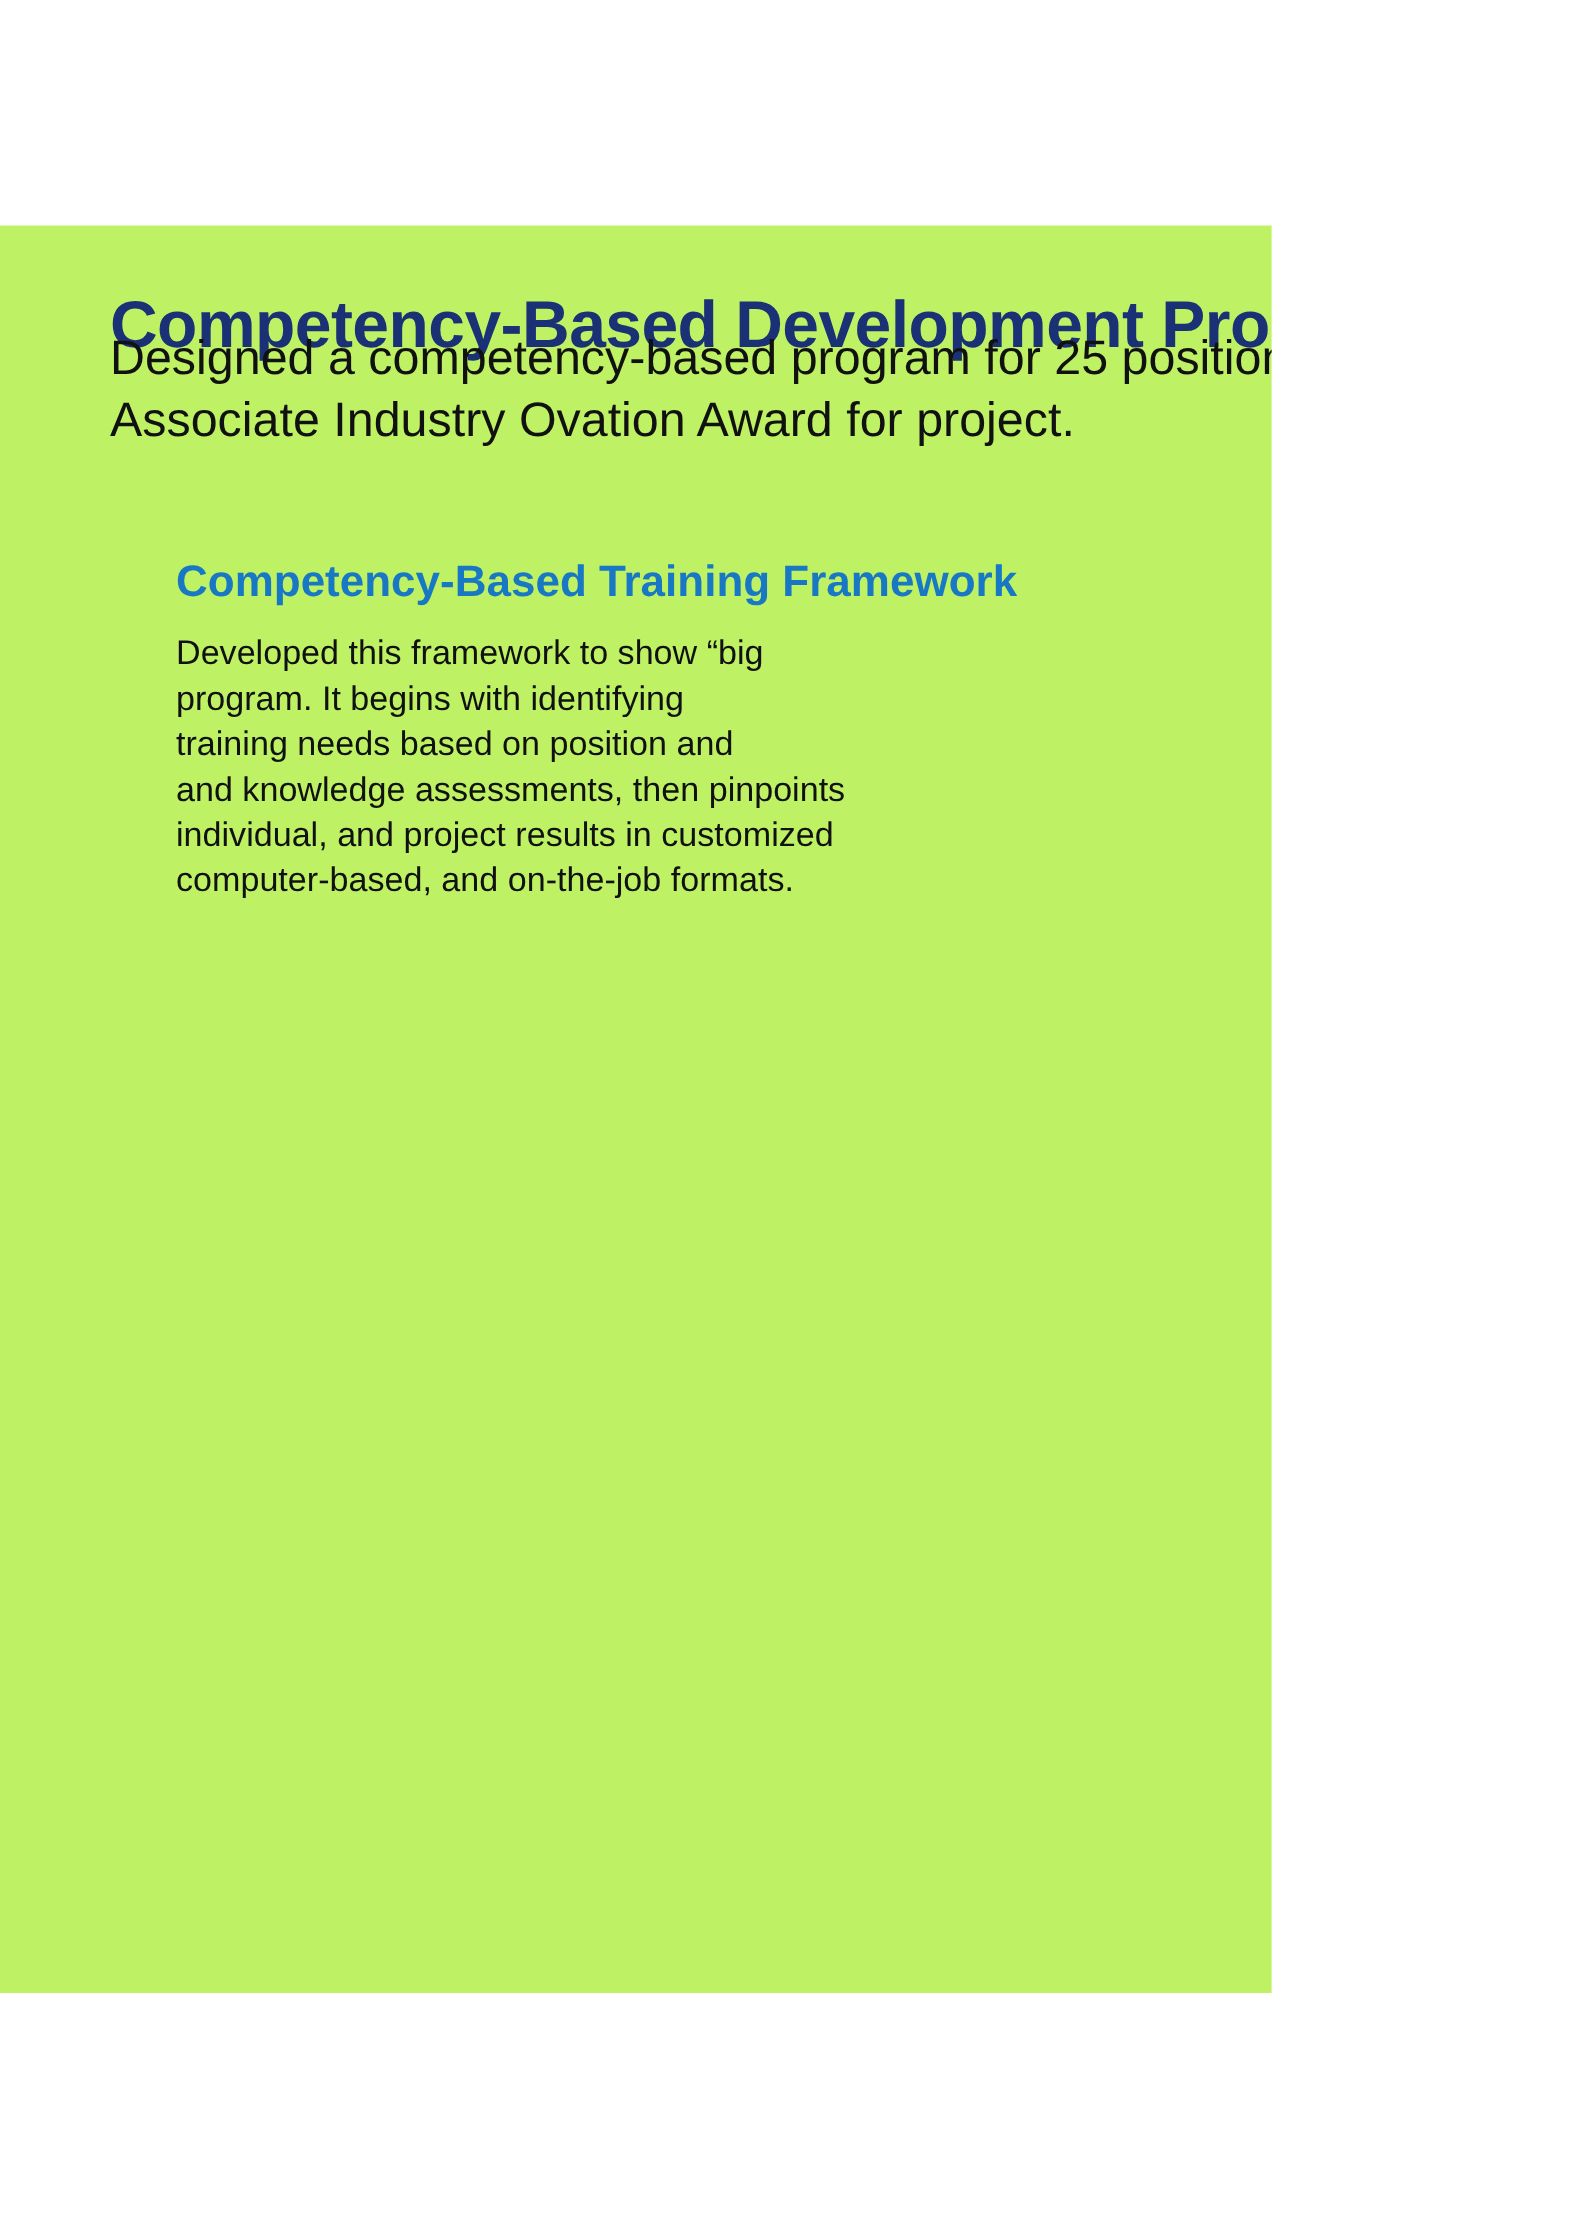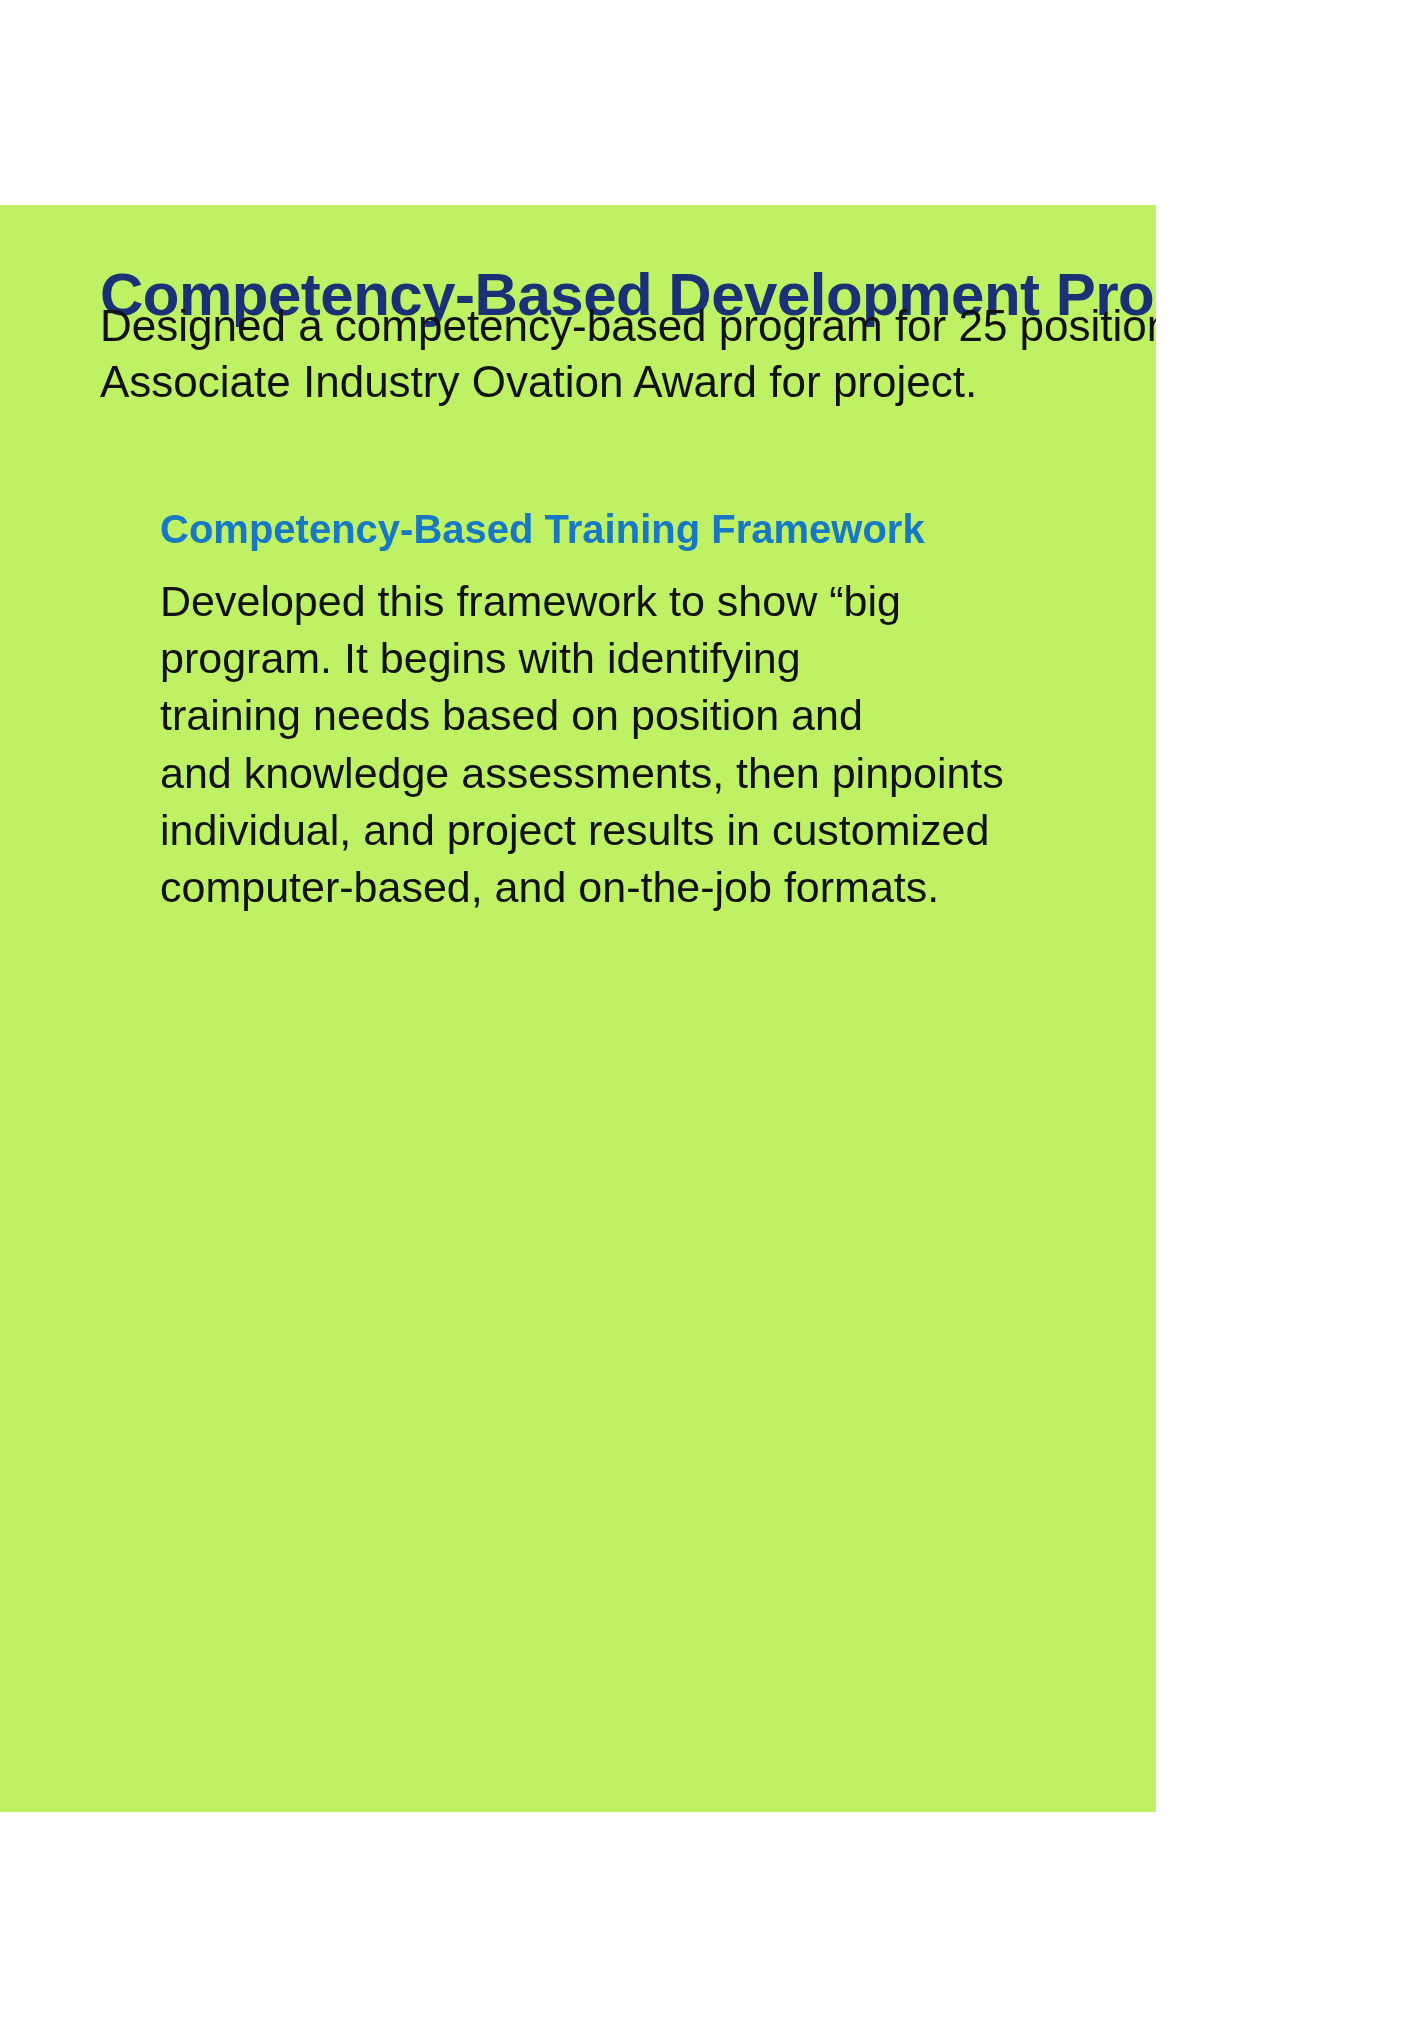--- a/index.html
+++ b/index.html
@@ -74,21 +74,21 @@
   }
   #section-heading {
     font-size: 40px;
     font-weight: bold;
     color: #1878c4;
     line-height: 1.2;
     white-space: nowrap;
     margin-bottom: 20px;
   }
   #body-paragraph {
-    font-size: 43px;
+    font-size: 31px;
     color: #111111;
     line-height: 1.33;
     width: 1000px;
     margin-top: 20px;
   }
   #body-paragraph .body-line {
     display: block;
     white-space: nowrap;
   }
 </style>

